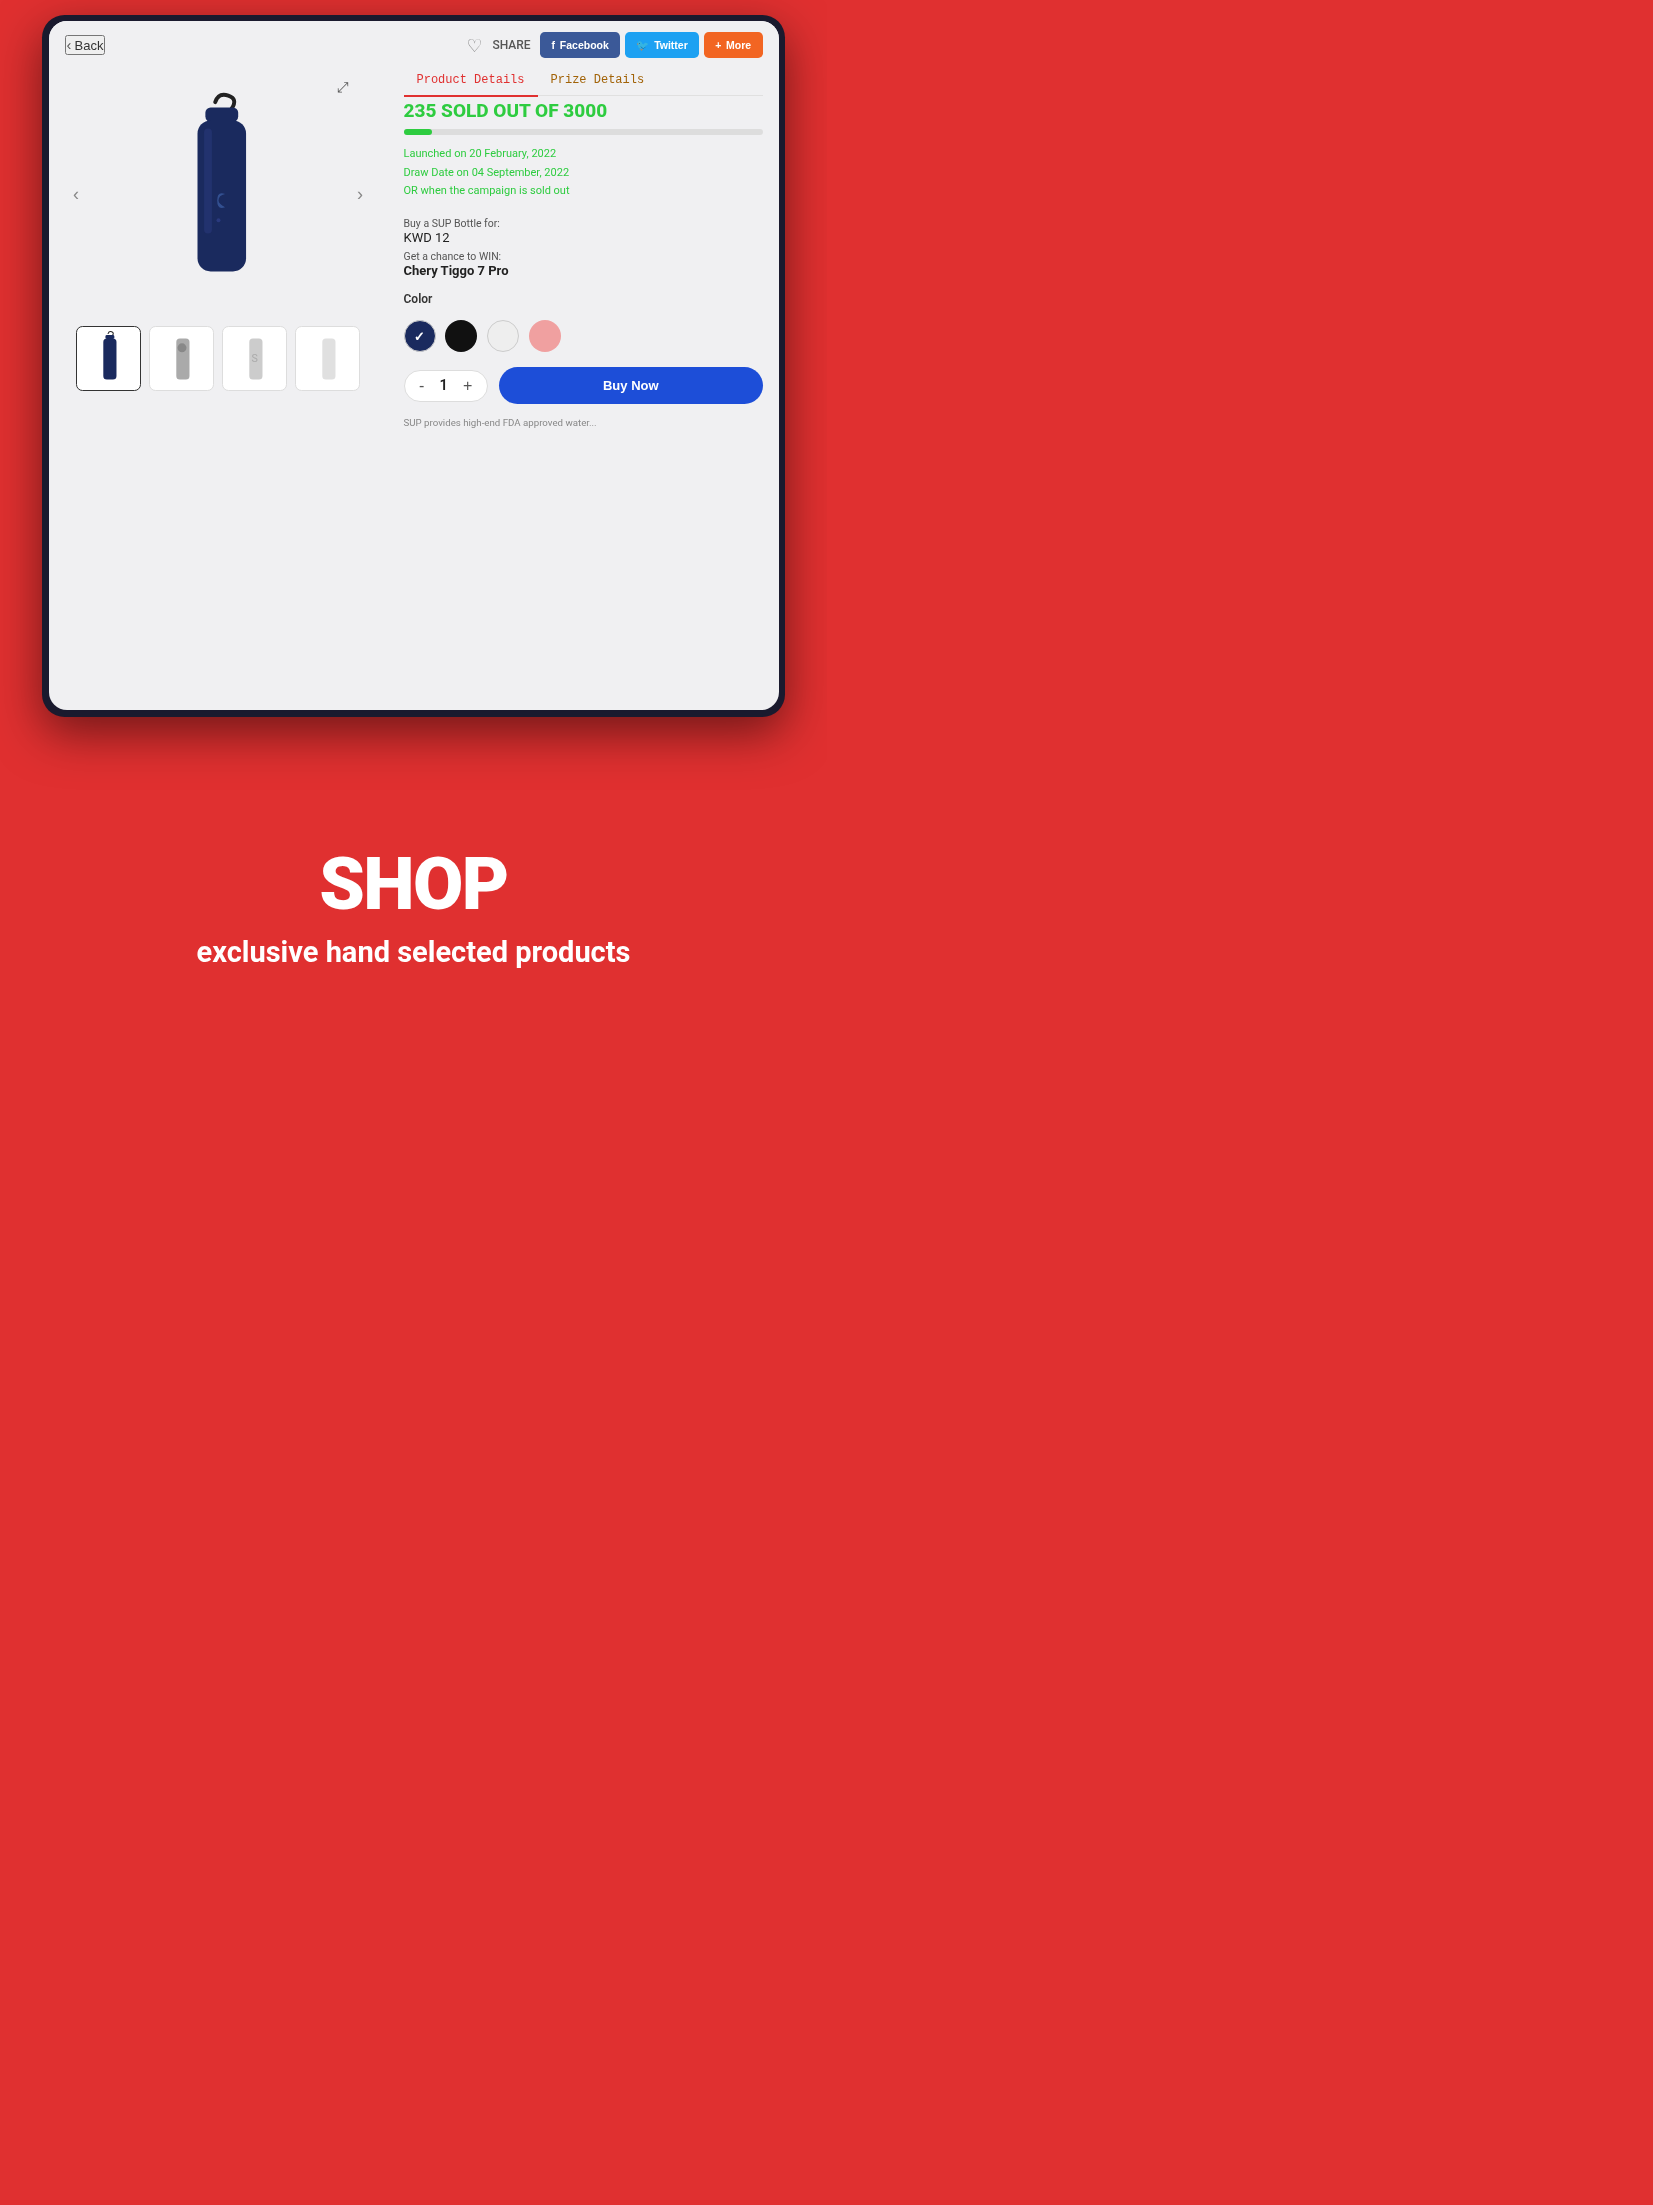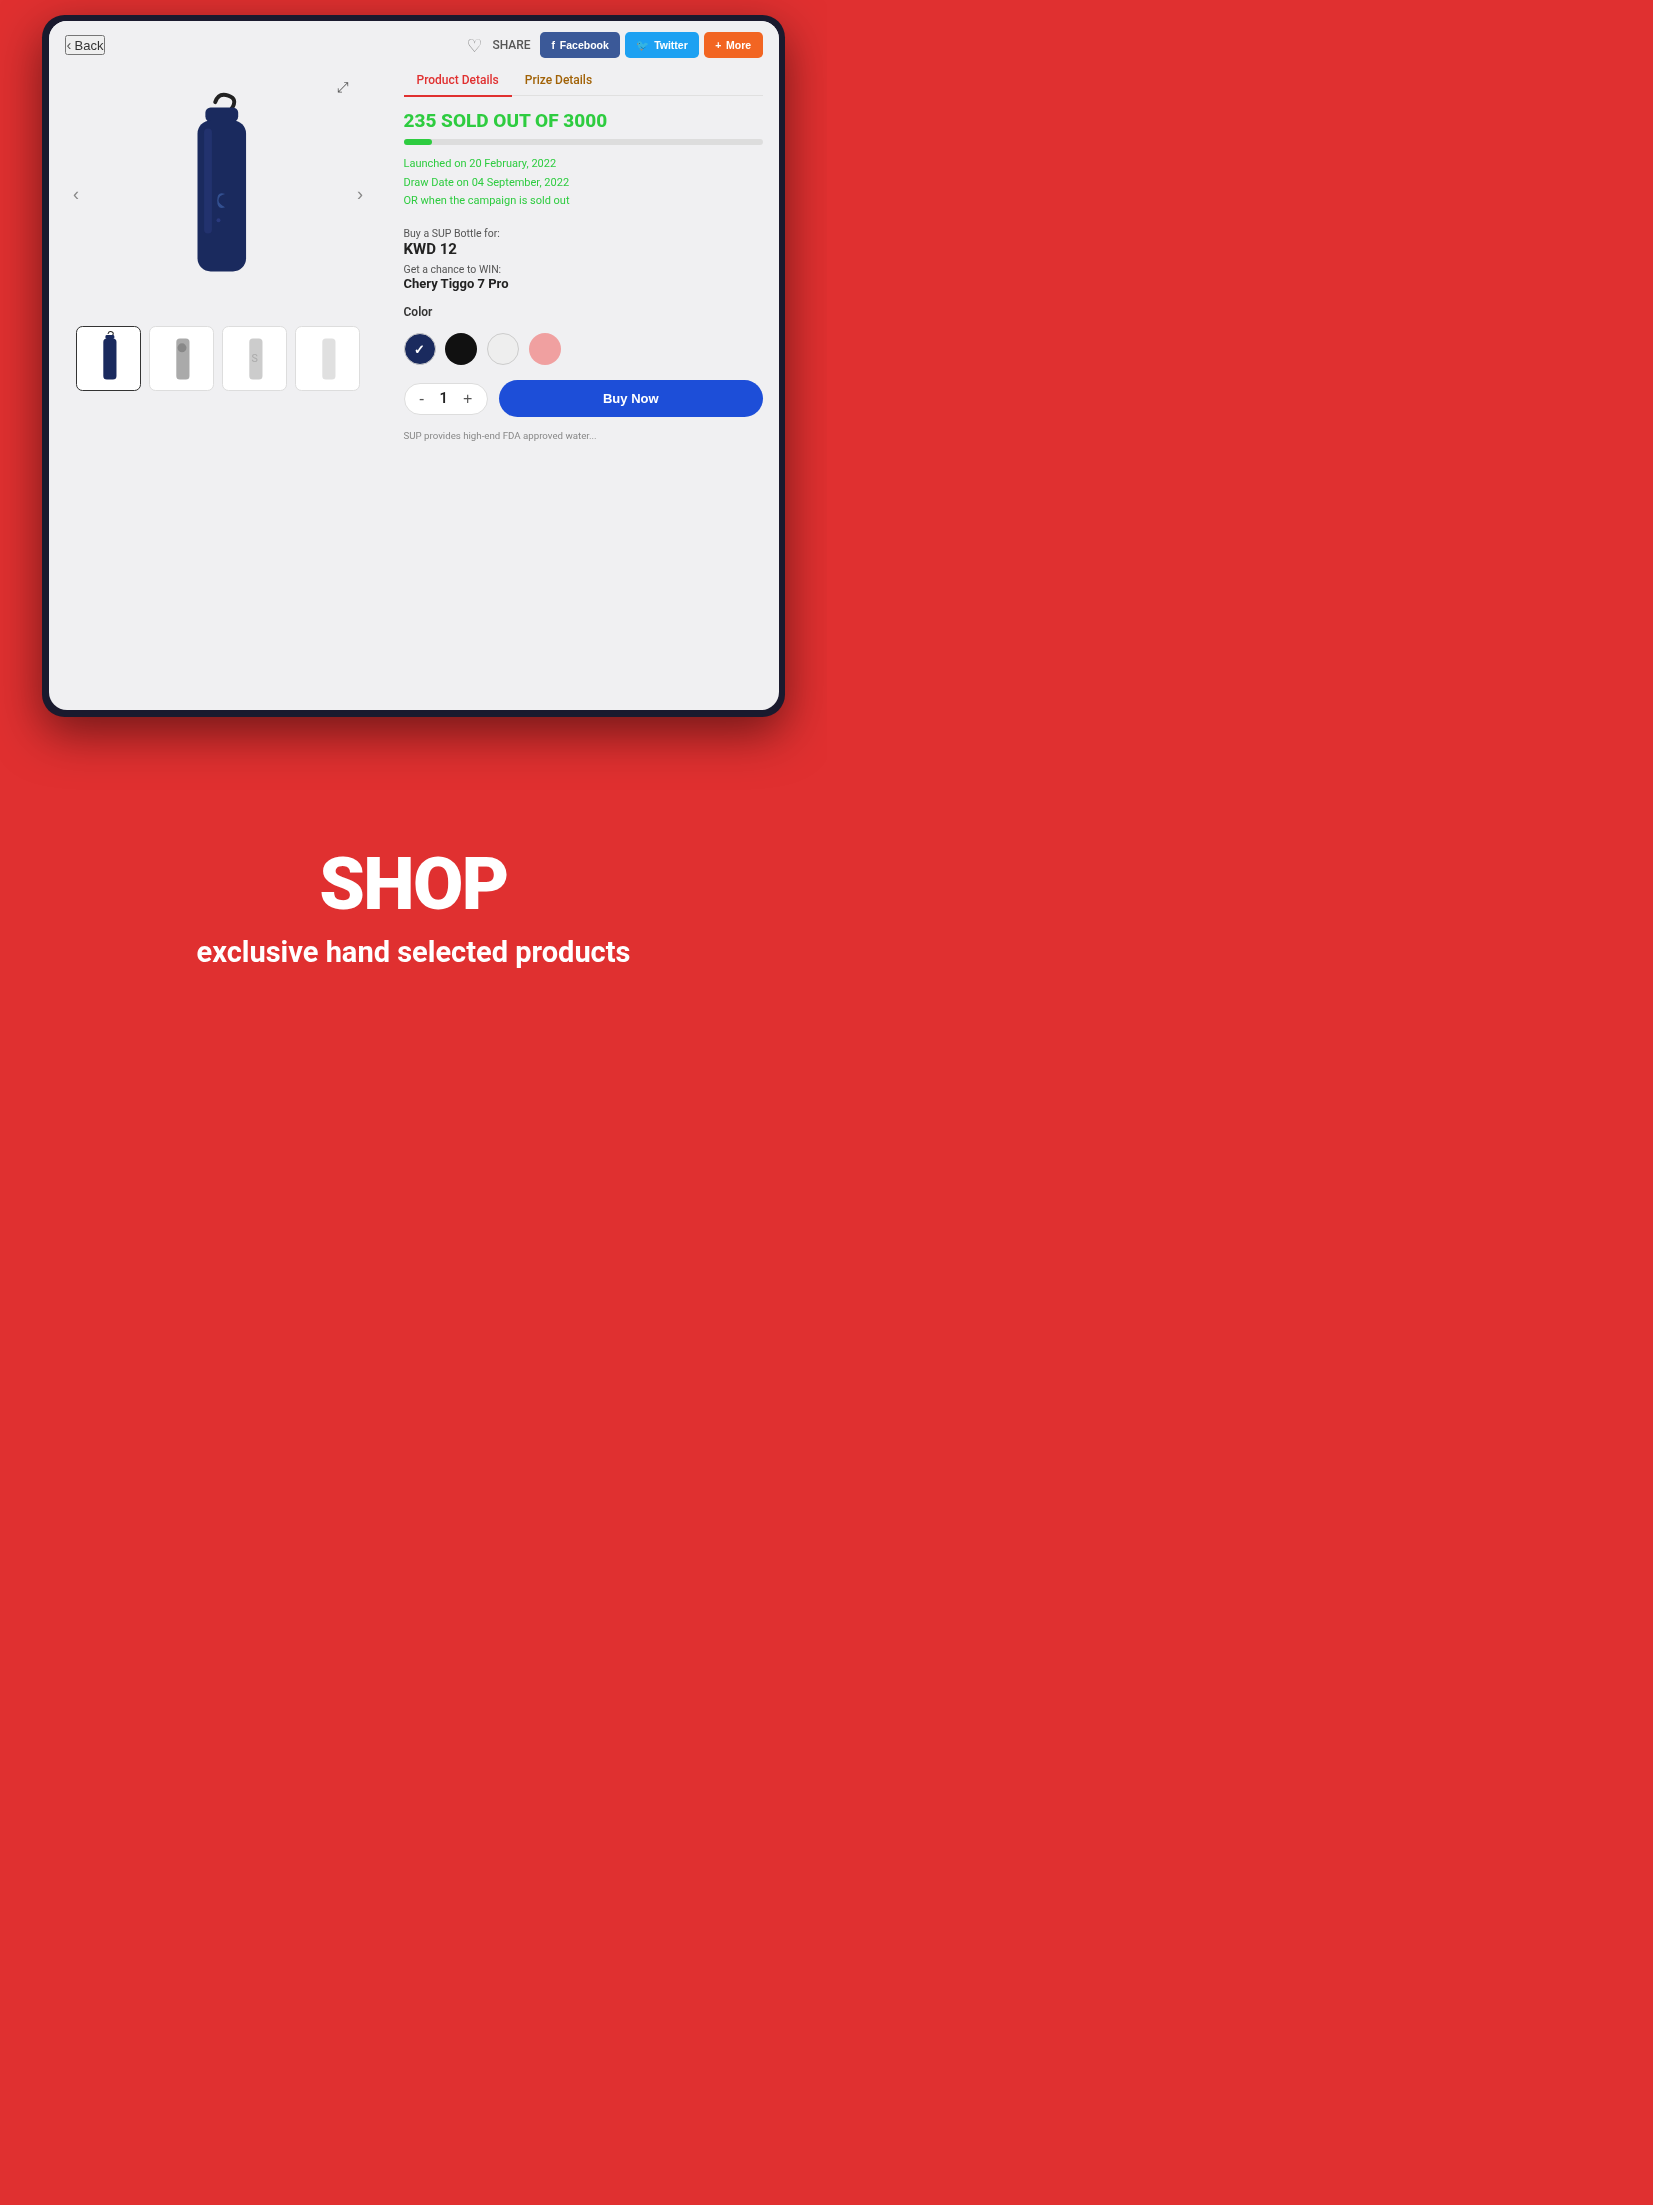--- a/index.html
+++ b/index.html
@@ -187,21 +187,22 @@
     .right-panel {
       flex: 1;
       padding: 0 16px 8px;
       overflow-y: auto;
     }
 
     
     .tabs {
       display: flex;
       border-bottom: 1.6px solid #e0e0e0;
-      margin-bottom: 13px;
+      margin-bottom: 3px;
+      font-family: Liberation Mono, monospace;
     }
 
     .tab {
       padding: 8px 13px;
       font-size: 12px;
       cursor: pointer;
       font-weight: 500;
       color: #a16207;
       border-bottom: 2.4px solid transparent;
       margin-bottom: -1.6px;
@@ -245,22 +246,22 @@
     .buy-info {
       margin-bottom: 4.8px;
     }
 
     .buy-info .label {
       font-size: 10.5px;
       color: #555;
     }
 
     .buy-info .value {
-      font-size: 15px;
-      font-weight: 700;
+      font-size: 13px;
+      font-weight: 400;
       color: #222;
     }
 
     .win-info {
       margin-bottom: 14.5px;
     }
 
     .win-info .label {
       font-size: 10.5px;
       color: #555;

